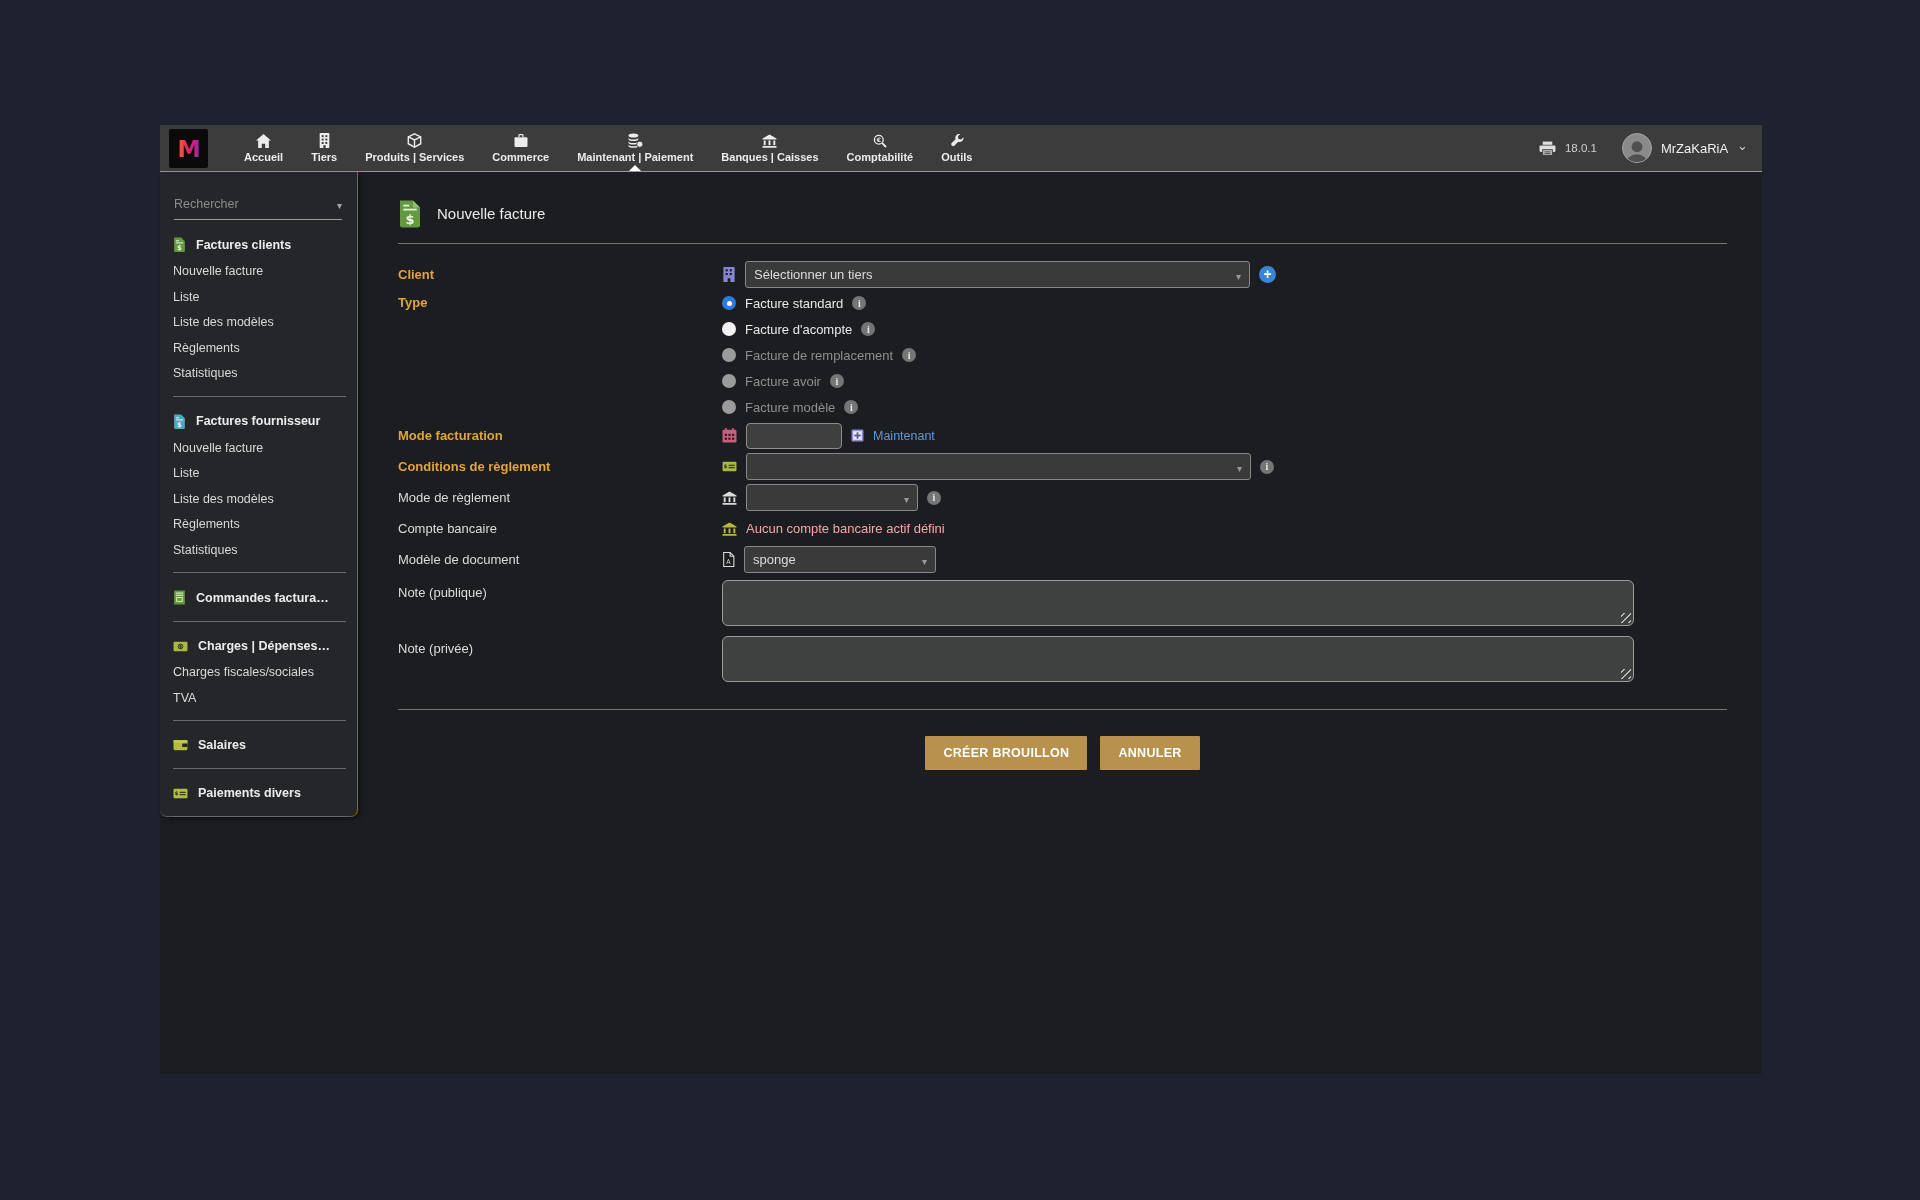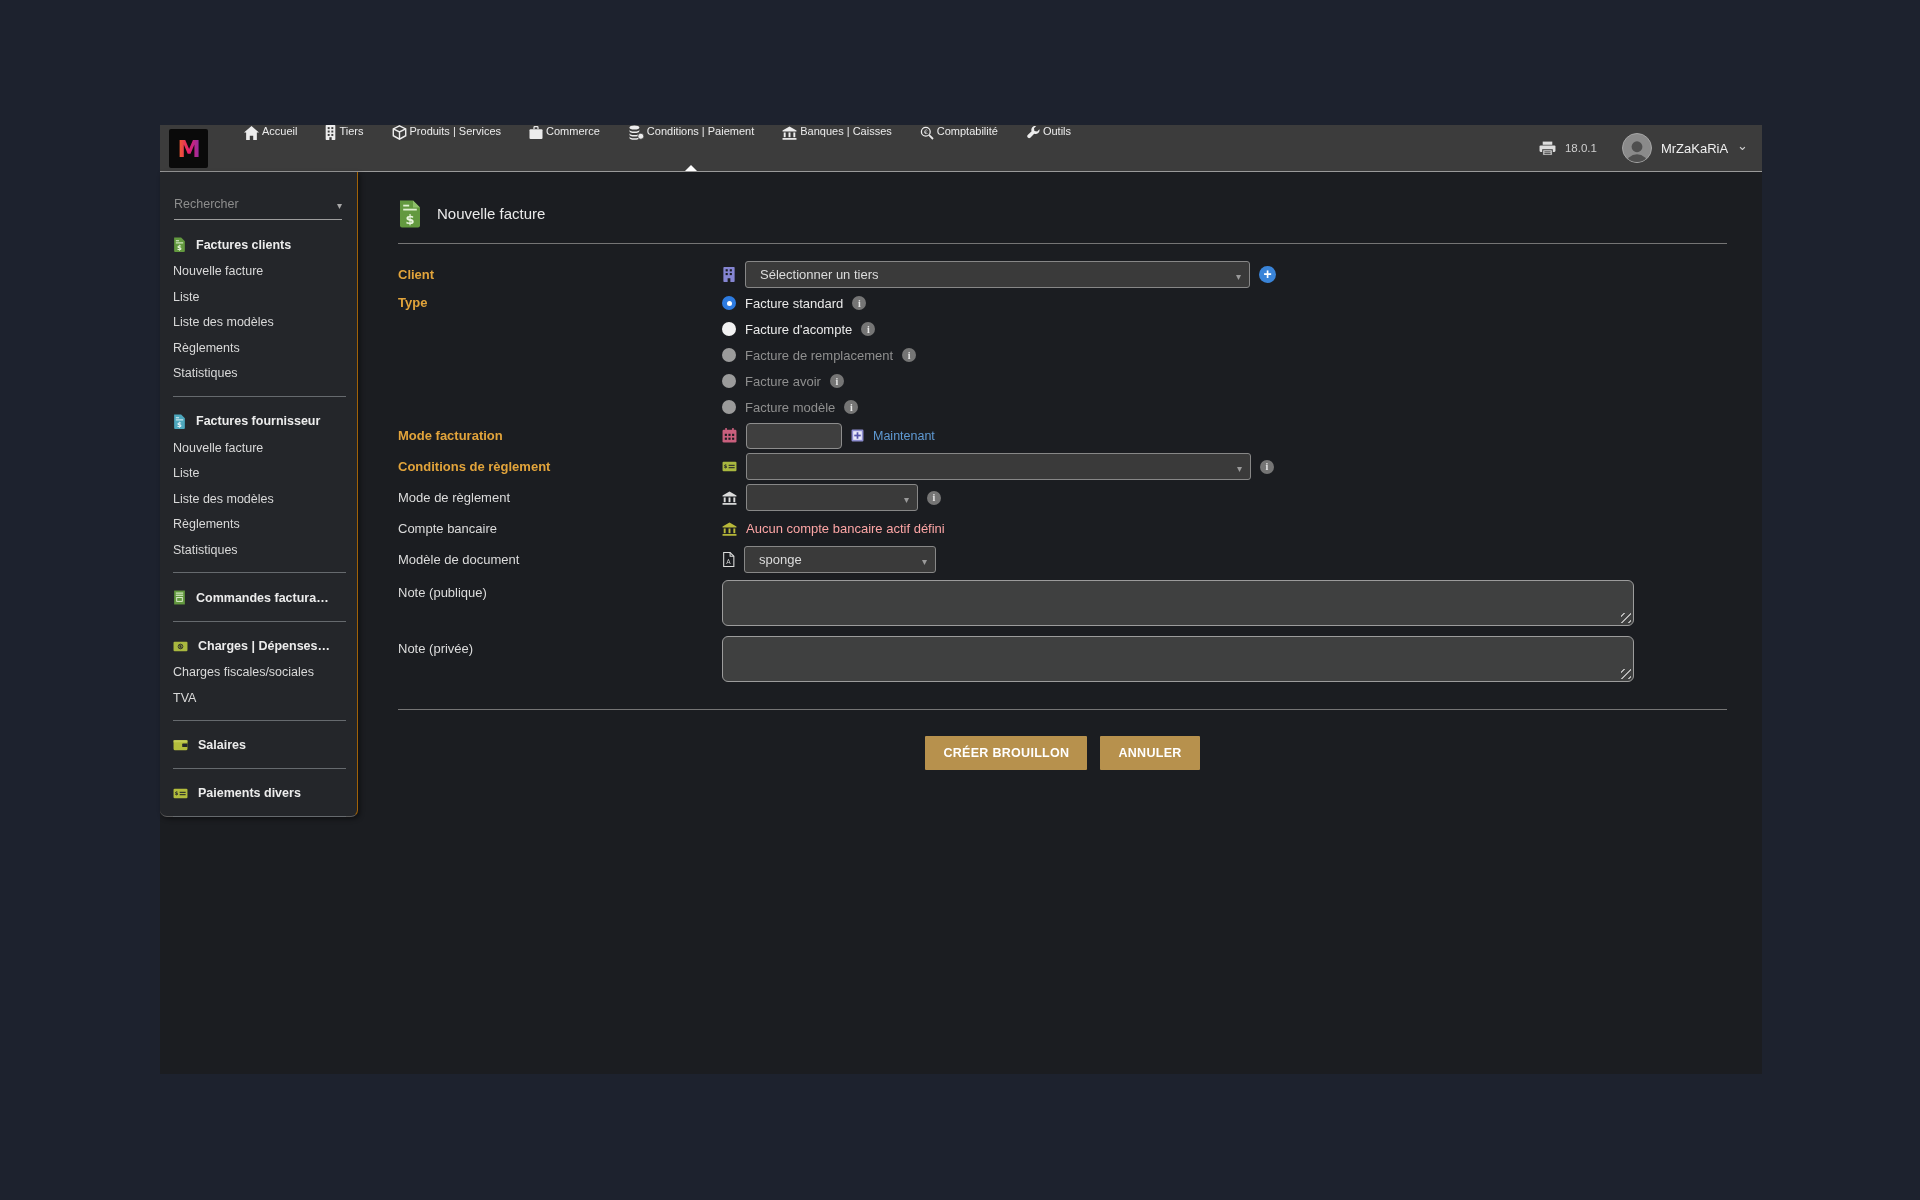--- a/index.html
+++ b/index.html
@@ -7,22 +7,22 @@
   body { background:#1d222e; font-family:"Liberation Sans","DejaVu Sans",sans-serif; overflow:hidden; }
 
   .app { position:absolute; left:160px; top:125px; width:1602px; height:949px; background:#1b1d21; }
 
   
   .topnav { height:47px; background:#3c3c3c; border-bottom:1px solid #9a9a9a;
             display:flex; align-items:center; padding:0 14px 0 9px; }
   .logo { width:39px; height:39px; background:#0a0a0a; border-radius:2px; margin-right:22px;
           display:flex; align-items:center; justify-content:center; cursor:pointer; }
   .menu { display:flex; height:100%; align-items:stretch; }
-  .nav-item { position:relative; display:flex; flex-direction:row; 
-              justify-content:center; gap:3px; padding:0 14px; cursor:pointer; }
+  .nav-item { position:relative; display:flex; flex-direction:column; align-items:center;
+              justify-content:center; gap:3px; padding:0 14px; cursor:pointer;font-weight:bold; }
   .nav-item .nlbl { font-size:11px; color:#ececec; white-space:nowrap; }
   .nico { height:15px; display:flex; align-items:flex-end; }
   .nav-item.active::after { content:""; position:absolute; bottom:0; left:50%;
       transform:translateX(-50%); border-left:6px solid transparent;
       border-right:6px solid transparent; border-bottom:6px solid #ffffff; }
   .nav-right { margin-left:auto; display:flex; align-items:center; gap:9px; }
   .version { font-size:11.5px; color:#cfcfcf; margin-right:16px; }
   .avatar { width:30px; height:30px; border-radius:50%; background:#8a8a8a; overflow:hidden;
             display:flex; align-items:flex-end; justify-content:center; border:1px solid #a5a5a5; }
   .uname { font-size:13px; color:#f0f0f0; }
@@ -49,21 +49,21 @@
   .page-title .t { font-size:15px; color:#eaeaea; }
   .hr { border-top:1px solid #757575; margin-top:15px; }
   .form { margin-top:15px; }
   .frow { display:grid; grid-template-columns:324px 1fr; align-items:center; min-height:31px; }
   .frow.top { align-items:flex-start; }
   .flabel { font-size:13px; color:#dcdcdc; }
   .flabel.req { color:#e2a43b; font-weight:bold; }
   .field { display:flex; align-items:center; gap:9px; }
 
   .sel { position:relative; display:flex; align-items:center; height:27px; background:#3a3a3a;
-         border:1px solid #878787; border-radius:3px; padding:0 26px 0 14px;
+         border:1px solid #878787; border-radius:3px; padding:0 26px 0 8px;
          font-size:13px; color:#dcdcdc; cursor:pointer; }
   .sel .caret { position:absolute; right:8px; top:6px; }
   .caret::after { content:"▾"; color:#9a9a9a; font-size:10px; }
   .sel.w-client { width:505px; }
   .sel.w-terms { width:505px; }
   .sel.w-mode { width:172px; }
   .sel.w-model { width:192px; }
 
   .info { width:14px; height:14px; border-radius:50%; background:#757575; flex-shrink:0;
           display:inline-flex; align-items:center; justify-content:center; cursor:pointer; }
@@ -168,21 +168,21 @@
       <div class="nav-item active">
         <span class="nico">
           <svg width="16" height="15" viewBox="0 0 15 14" fill="#ececec">
               <ellipse cx="6" cy="2.4" rx="4.6" ry="1.9"></ellipse>
               <path d="M1.4 4.2 a4.6 1.9 0 0 0 9.2 0 V5.6 a4.6 1.9 0 0 1 -9.2 0 Z"></path>
               <path d="M1.4 7.4 a4.6 1.9 0 0 0 9.2 0 V8.8 a4.6 1.9 0 0 1 -9.2 0 Z"></path>
               <path d="M1.4 10.6 a4.6 1.9 0 0 0 9.2 0 V12 a4.6 1.9 0 0 1 -9.2 0 Z"></path>
               <circle cx="12" cy="10.5" r="2.8" stroke="#3c3c3c" stroke-width="0.7"></circle>
             </svg>
         </span>
-        <span class="nlbl">Conditions | Paiement</span>
+        <span class="nlbl">Maintenant | Paiement</span>
       </div>
       <div class="nav-item">
         <span class="nico">
           <svg width="15" height="14" viewBox="0 0 14 13" fill="#ececec">
               <path d="M0.5 4.2 L7 0.5 L13.5 4.2 V5.2 H0.5 Z"></path>
               <rect x="1.6" y="6" width="1.8" height="4.4"></rect>
               <rect x="6.1" y="6" width="1.8" height="4.4"></rect>
               <rect x="10.6" y="6" width="1.8" height="4.4"></rect>
               <rect x="0.5" y="11.2" width="13" height="1.6"></rect>
             </svg>

